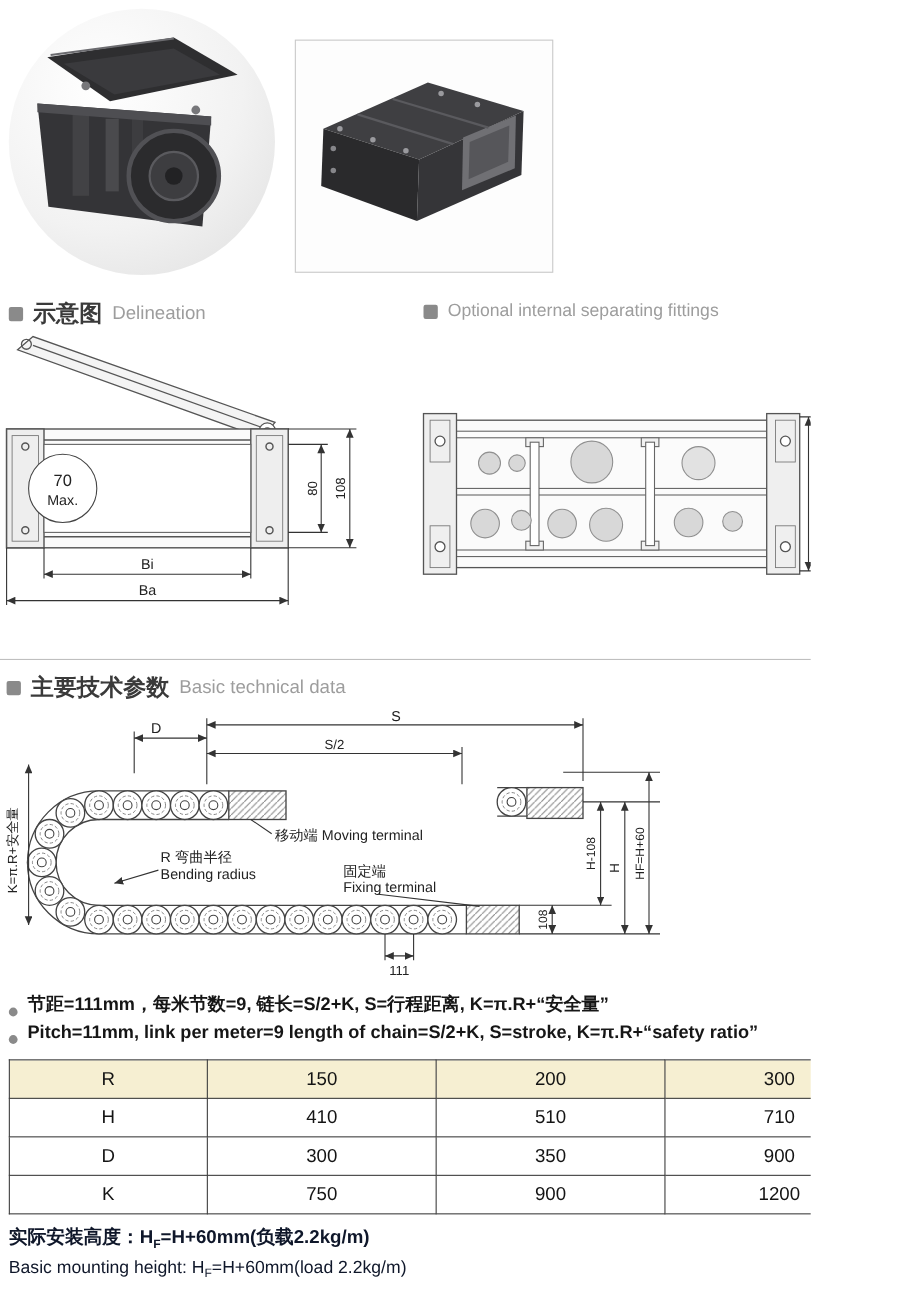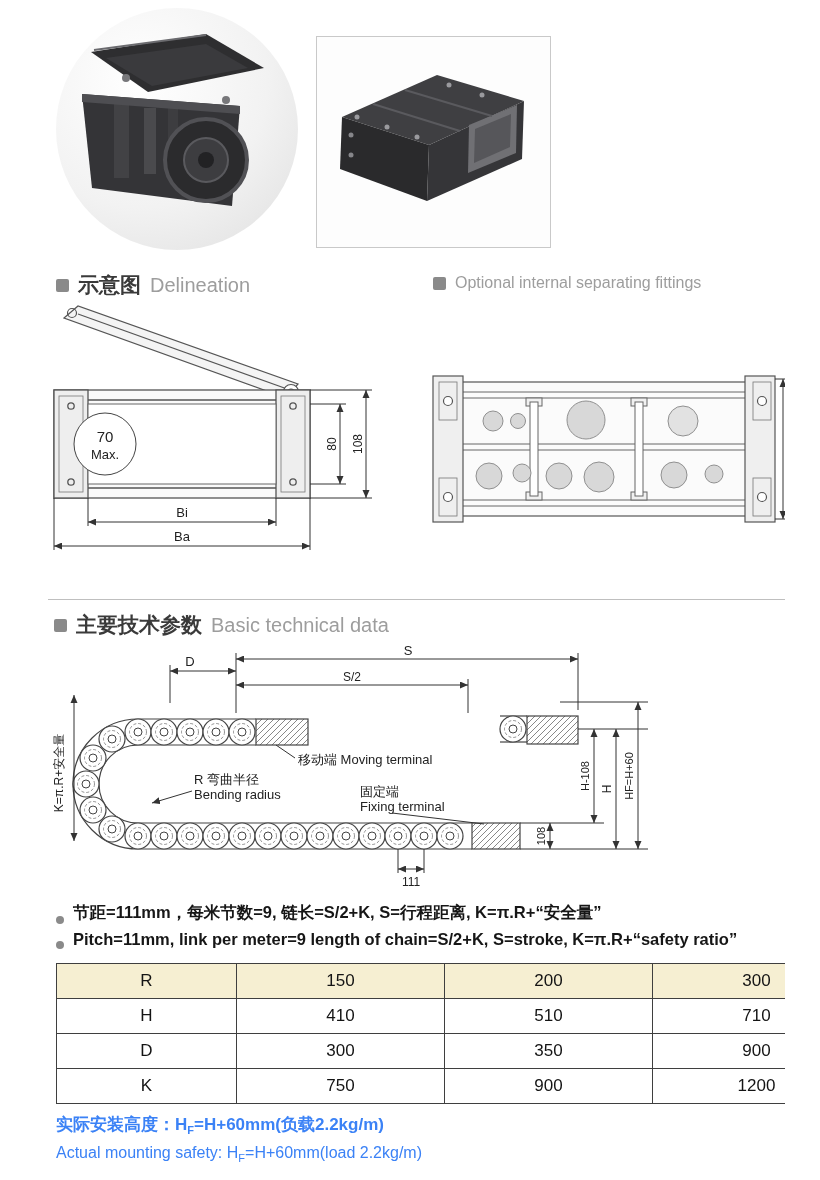--- a/index.html
+++ b/index.html
@@ -1,49 +1,49 @@
 <!DOCTYPE html>
 <html><head>
 <meta charset="utf-8">
 <style>
   html,body{margin:0;padding:0;background:#fff;}
   .page{position:relative;width:737px;height:1180px;background:#ffffff;
-        font-family:"Liberation Sans",sans-serif;overflow:hidden;margin-left:48px;}
+        font-family:"Liberation Sans",sans-serif;overflow:hidden;}
 
   
   .photo-circle{position:absolute;left:8px;top:8px;width:242px;height:242px;border-radius:50%;
     background:radial-gradient(circle at 35% 30%, #ffffff 0%, #f2f2f2 55%, #dedede 100%);overflow:hidden;}
   .photo-rect{position:absolute;left:268px;top:36px;width:233px;height:210px;background:#fdfdfd;
     border:1px solid #c9c9c9;overflow:hidden;}
 
   
   .sec-header{position:absolute;display:flex;align-items:center;gap:9px;white-space:nowrap;}
   .sec-bullet{width:13px;height:13px;border-radius:2px;background:#8a8a8a;flex:none;}
   .sec-zh{font-weight:bold;color:#3a3a3a;}
   .sec-en{color:#9d9d9d;}
   .h-large .sec-zh{font-size:21px;}
-  .h-large .sec-en{font-size:20px;}
+  .h-large .sec-en{font-size:17px;}
   .h-small .sec-zh{font-size:18px;}
   .h-small .sec-en{font-size:16px;}
 
   .sep-line{position:absolute;left:0;top:599px;width:820px;height:1px;background:#bfbfbf;}
 
   
   .note{position:absolute;left:8px;display:flex;align-items:flex-end;gap:9px;
         color:#161616;font-size:16.5px;font-weight:600;white-space:nowrap;}
   .note-bullet{width:8px;height:8px;border-radius:50%;background:#8a8a8a;flex:none;}
 
   
   .dtable{position:absolute;left:8px;top:963px;width:804px;border-collapse:collapse;table-layout:fixed;}
   .dtable td{border:1px solid #3f3f3f;text-align:center;vertical-align:middle;
              font-size:17px;color:#141414;height:34px;padding:0;}
   .dtable tr.hd td{background:#f6efd2;}
 
   
-  .footer-line{position:absolute;left:8px;color:#3b82f6;white-space:nowrap;}
+  .footer-line{position:absolute;left:8px;color:#0f172a;white-space:nowrap;}
   .footer-zh{top:1113px;font-size:17px;font-weight:700;}
   .footer-en{top:1144px;font-size:16px;font-weight:500;}
   .footer-line sub{font-size:11px;}
 
   svg{position:absolute;display:block;}
   svg text{fill:#222;}
 </style>
 </head>
 <body>
 
@@ -364,16 +364,16 @@
         <td>900</td>
         <td>1200</td>
       </tr>
     </tbody>
   </table>
 
   <div class="footer-line footer-zh">
     <span>实际安装高度：H</span><sub>F</sub><span>=H+60mm(负载2.2kg/m)</span>
   </div>
   <div class="footer-line footer-en">
-    <span>Actual mounting safety: H</span><sub>F</sub><span>=H+60mm(load 2.2kg/m)</span>
+    <span>Basic mounting height: H</span><sub>F</sub><span>=H+60mm(load 2.2kg/m)</span>
   </div>
 
 </div>
 
 </body></html>

